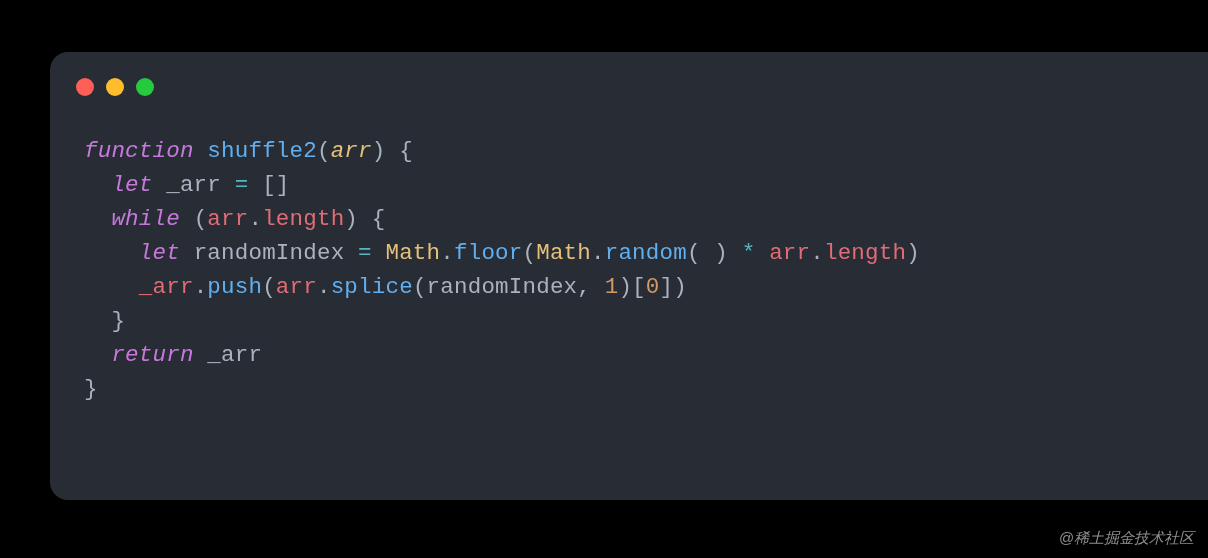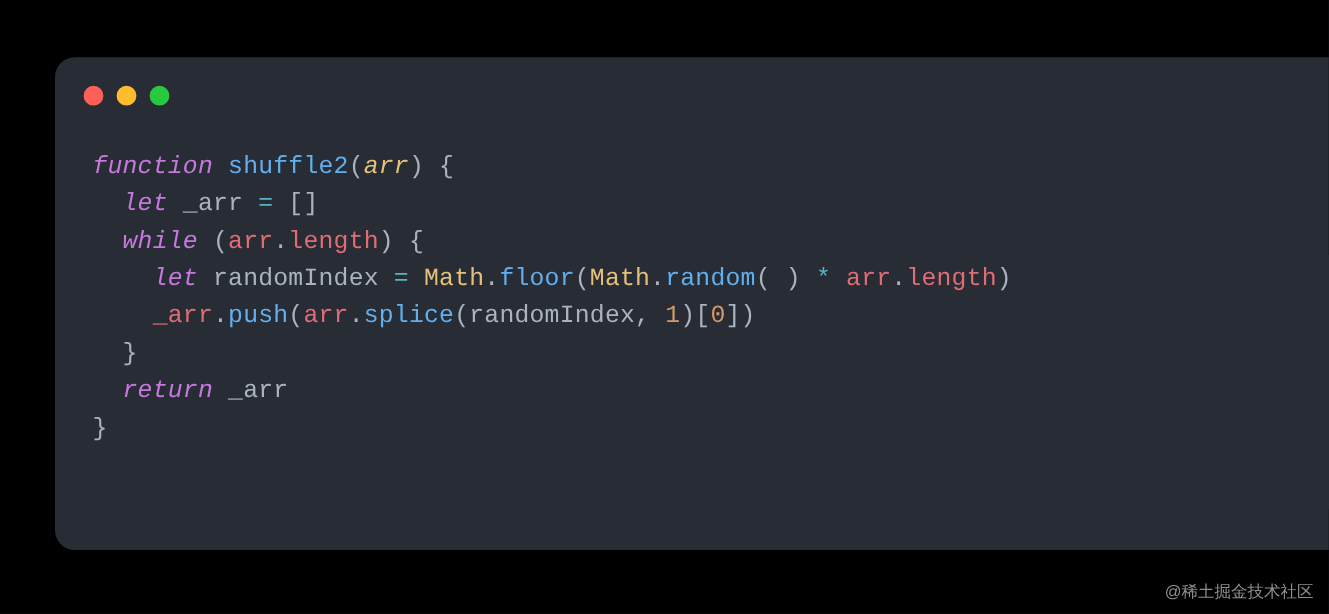--- a/index.html
+++ b/index.html
@@ -63,20 +63,21 @@
   .tok-plain    { color: #abb2bf; }
 
   .watermark {
     position: absolute;
     right: 14px;
     bottom: 10px;
     color: #8f8f8f;
     font-family: -apple-system, "PingFang SC", "Microsoft YaHei", sans-serif;
     font-size: 15px;
     font-weight: 400;
+    font-style: italic;
   }
 </style>
 </head>
 <body>
 
 <div class="editor-window">
 
   <div class="traffic-lights">
     <span class="dot-close"></span>
     <span class="dot-min"></span>

